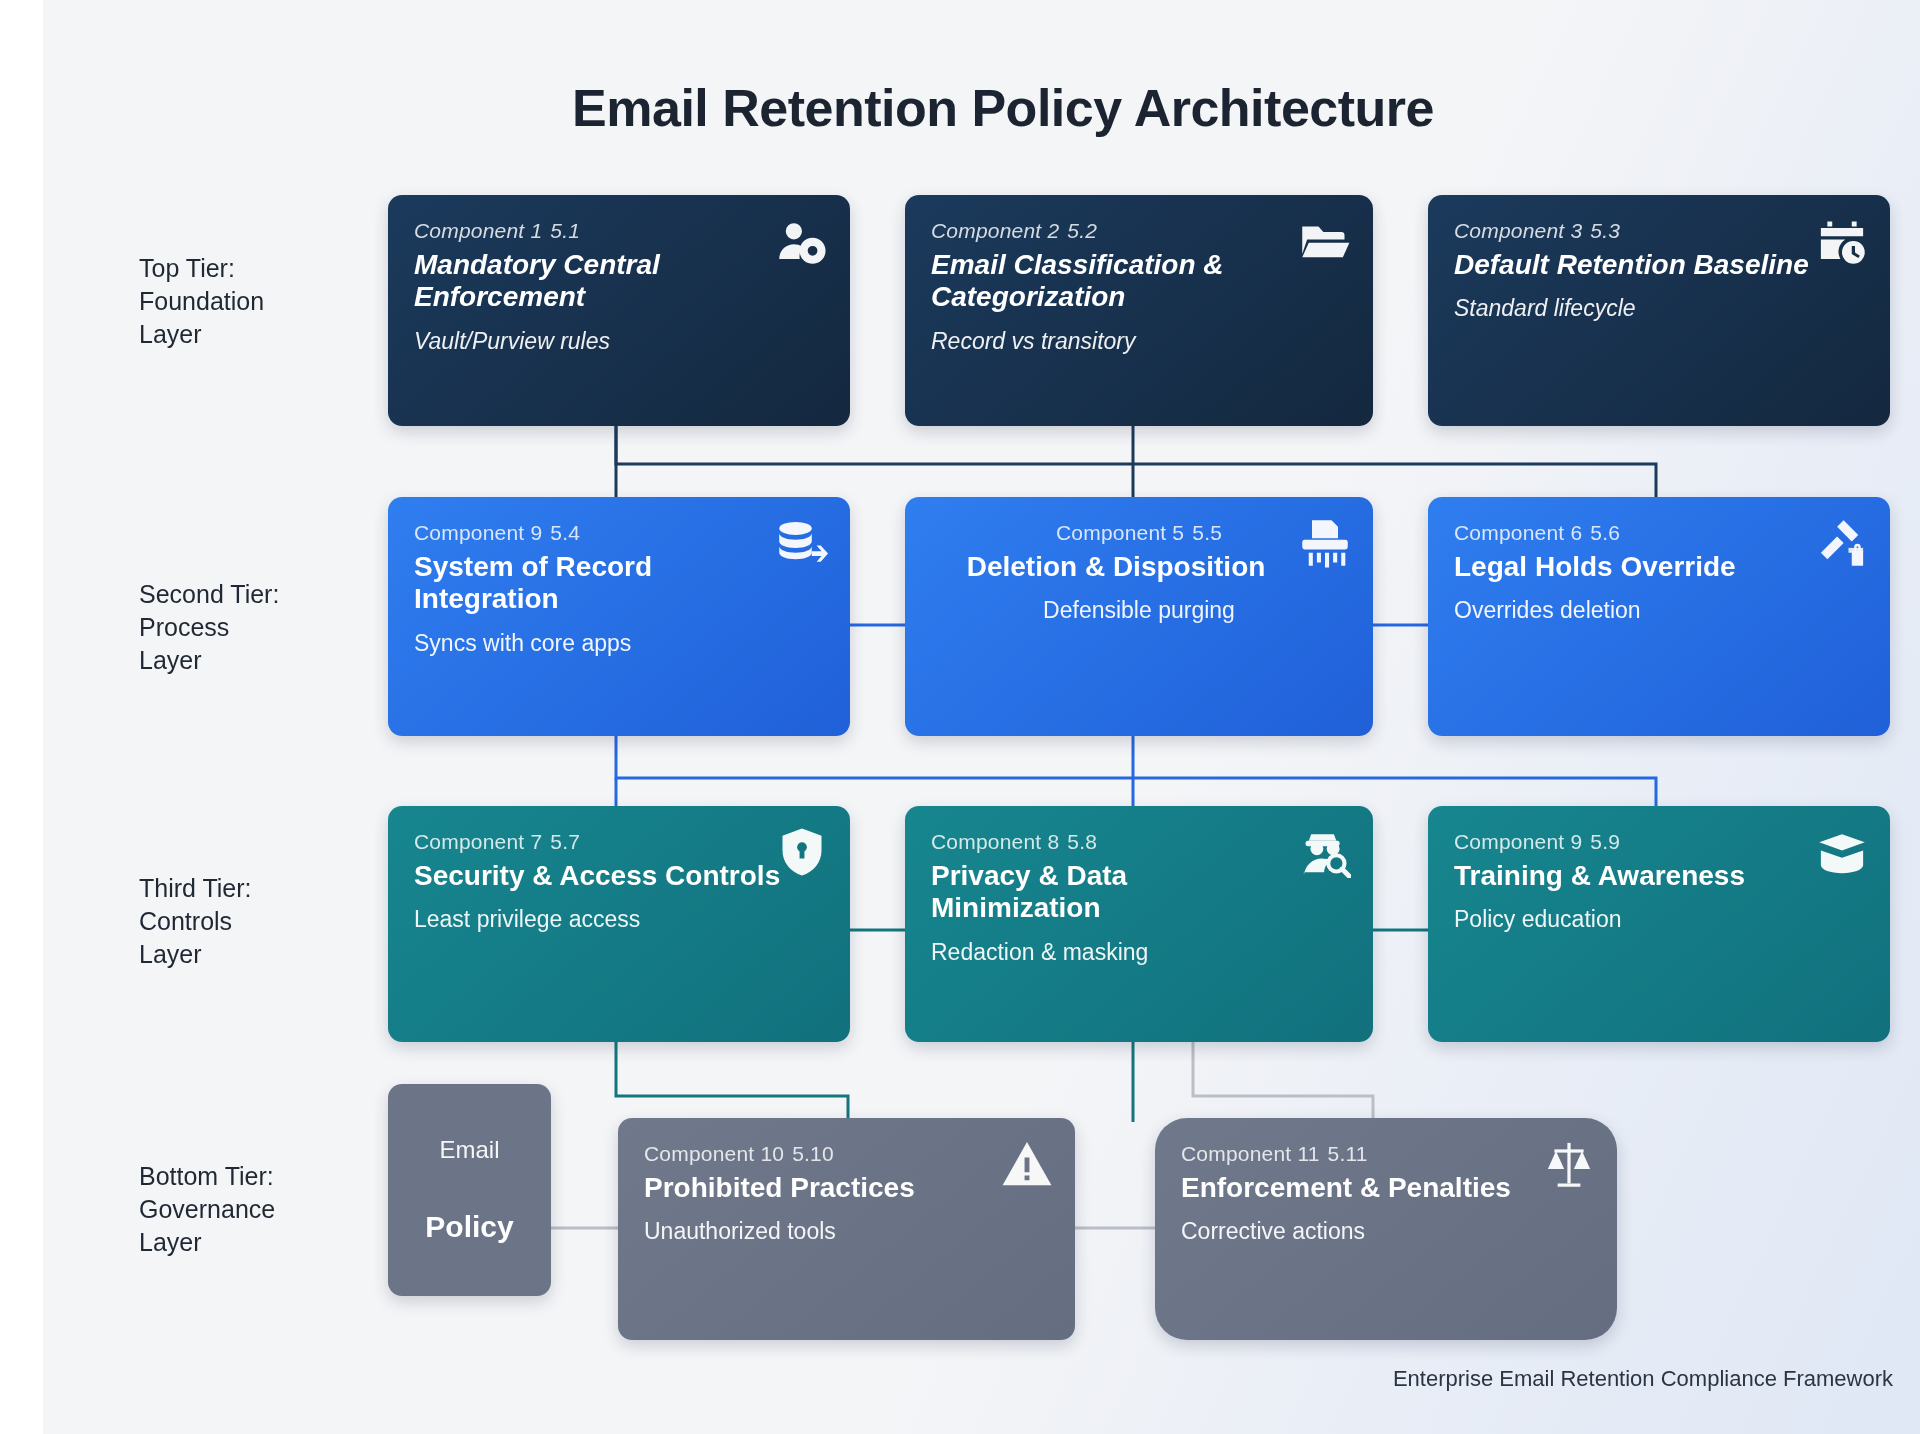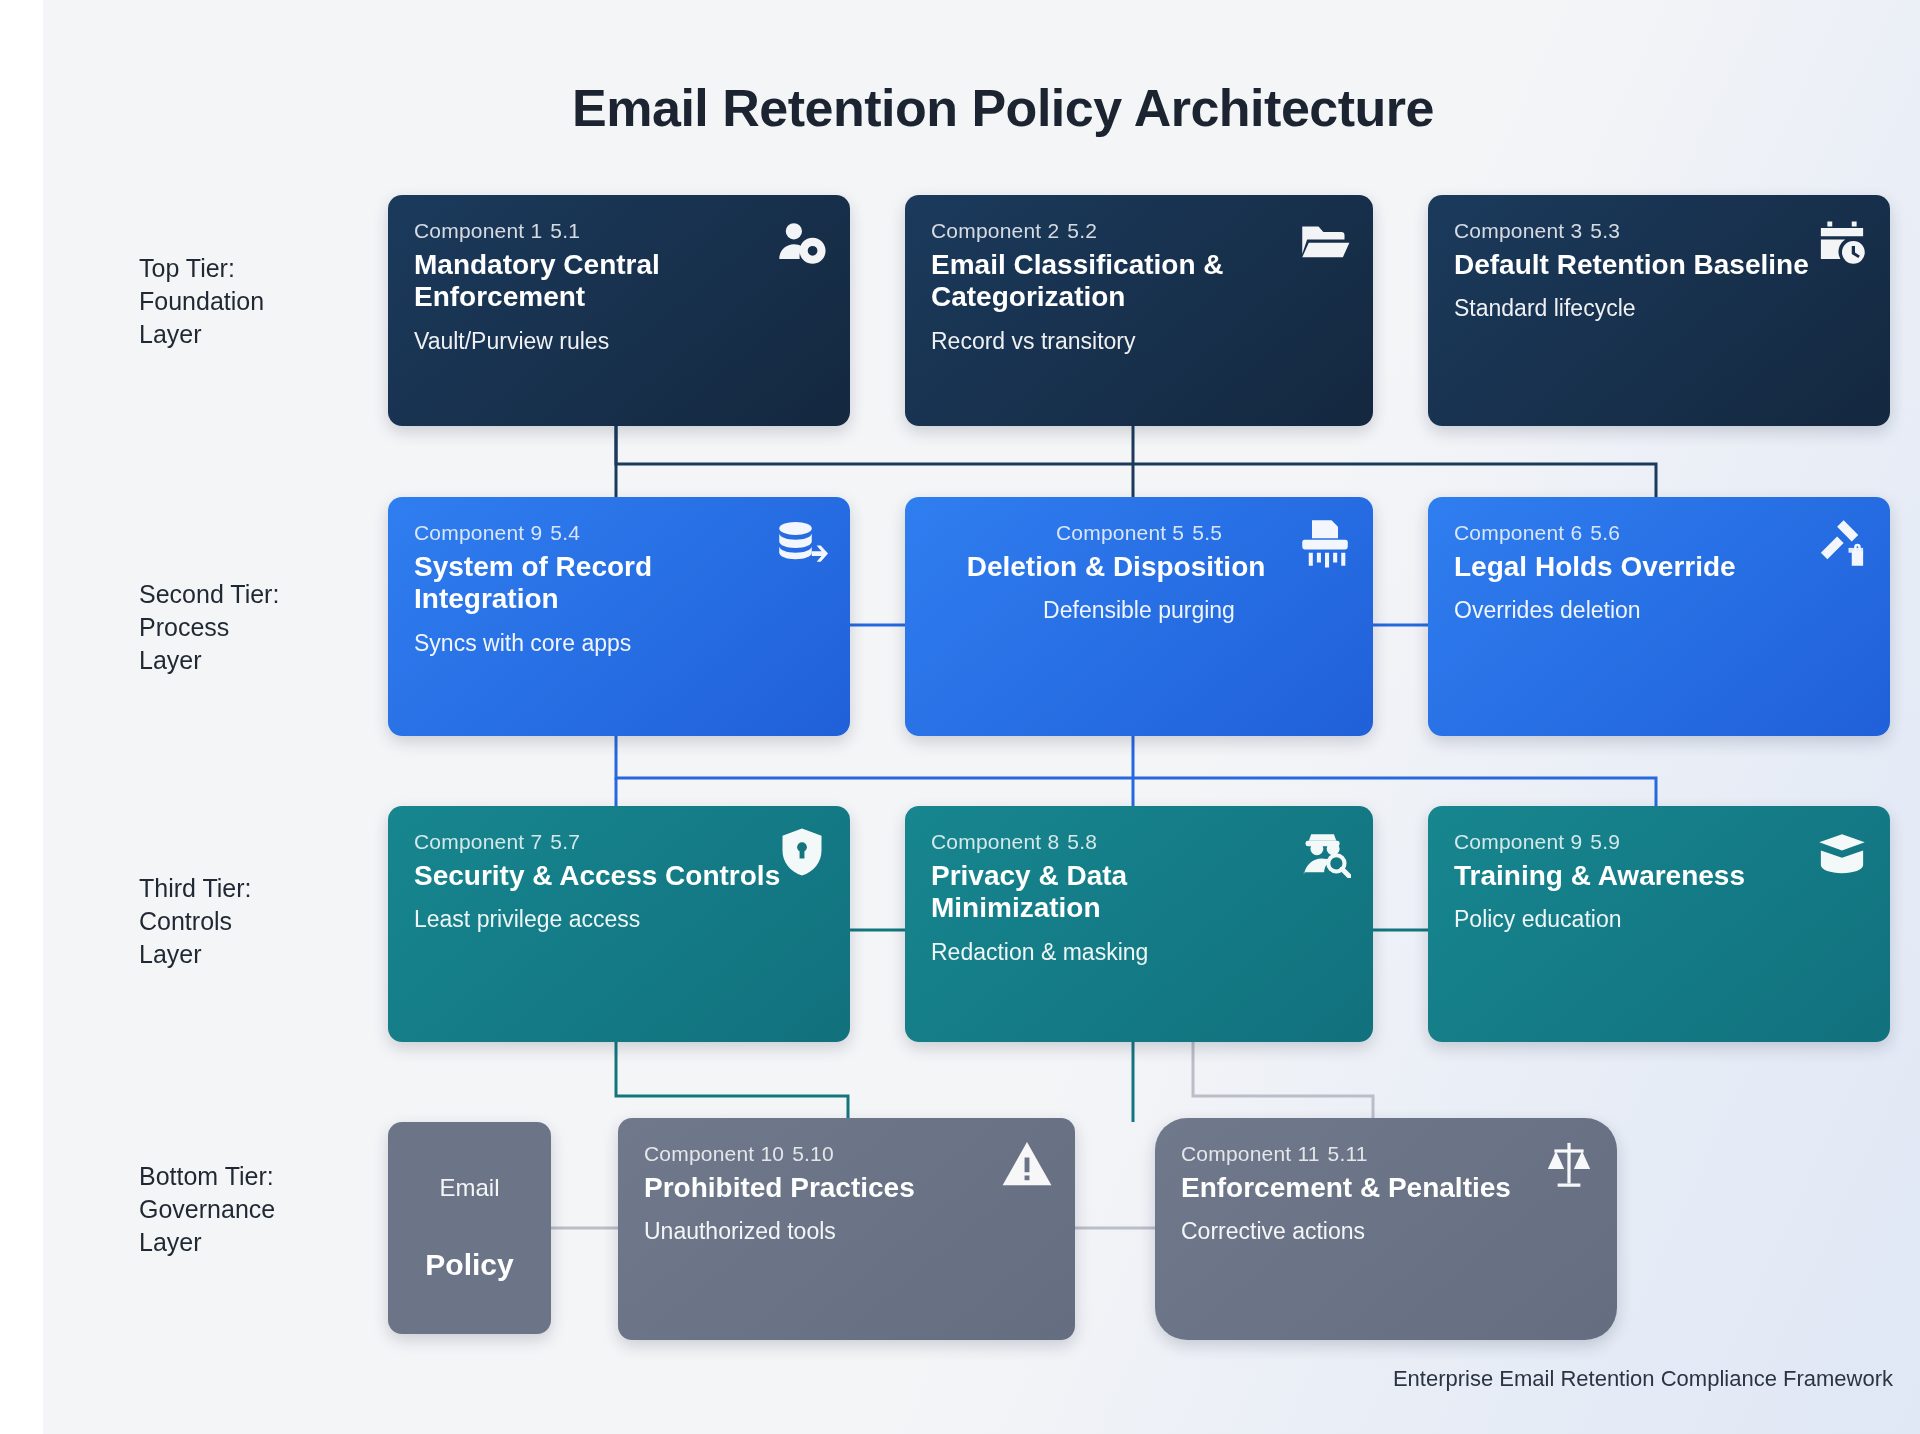--- a/index.html
+++ b/index.html
@@ -76,21 +76,21 @@
   .card-icon {
     position: absolute;
     top: 20px;
     right: 22px;
     width: 52px;
     height: 52px;
     opacity: 0.95;
   }
   .card-icon svg { width: 100%; height: 100%; display: block; fill: #ffffff; }
 
-  .tier1 { background: linear-gradient(140deg, #1b3a5c 0%, #14283f 100%); }
+  .tier1 { background: linear-gradient(140deg, #1b3a5c 0%, #14283f 100%); font-style: italic; }
   .tier2 { background: linear-gradient(140deg, #2f7ef0 0%, #2060d8 100%); }
   .tier3 { background: linear-gradient(140deg, #17868f 0%, #11717d 100%); }
   .tier4 { background: linear-gradient(140deg, #70798c 0%, #656e80 100%); }
 
   .policy-card {
     position: absolute;
     border-radius: 14px;
     background: #6c7587;
     color: #fff;
     box-shadow: 0 6px 16px rgba(20,35,60,0.18);
@@ -282,21 +282,21 @@
       <div class="card-sub">Policy education</div>
       <div class="card-icon">
         <svg viewBox="0 0 64 64">
             <path d="M32 10L4 20l28 10 28-10-28-10z"></path>
             <path d="M6 30v18c0 6 12 10 26 10s26-4 26-10V30l-26 9L6 30z"></path>
           </svg>
       </div>
     </div>
   </div>
 
-  <div class="policy-card" style="left:345px; top:1122px; width:163px; height:212px;gap:40px;">
+  <div class="policy-card" style="left:345px; top:1084px; width:163px; height:212px;gap:40px;">
     <div class="p1">Email</div>
     <div class="p2">Policy</div>
   </div>
 
   <div class="card tier4" style="left:575px; top:1118px; width:457px; height:222px;">
     <div class="inner">
       <div class="comp-id"><span>Component 10</span><span class="num">5.10</span></div>
       <div class="card-title">Prohibited Practices</div>
       <div class="card-sub">Unauthorized tools</div>
       <div class="card-icon">

